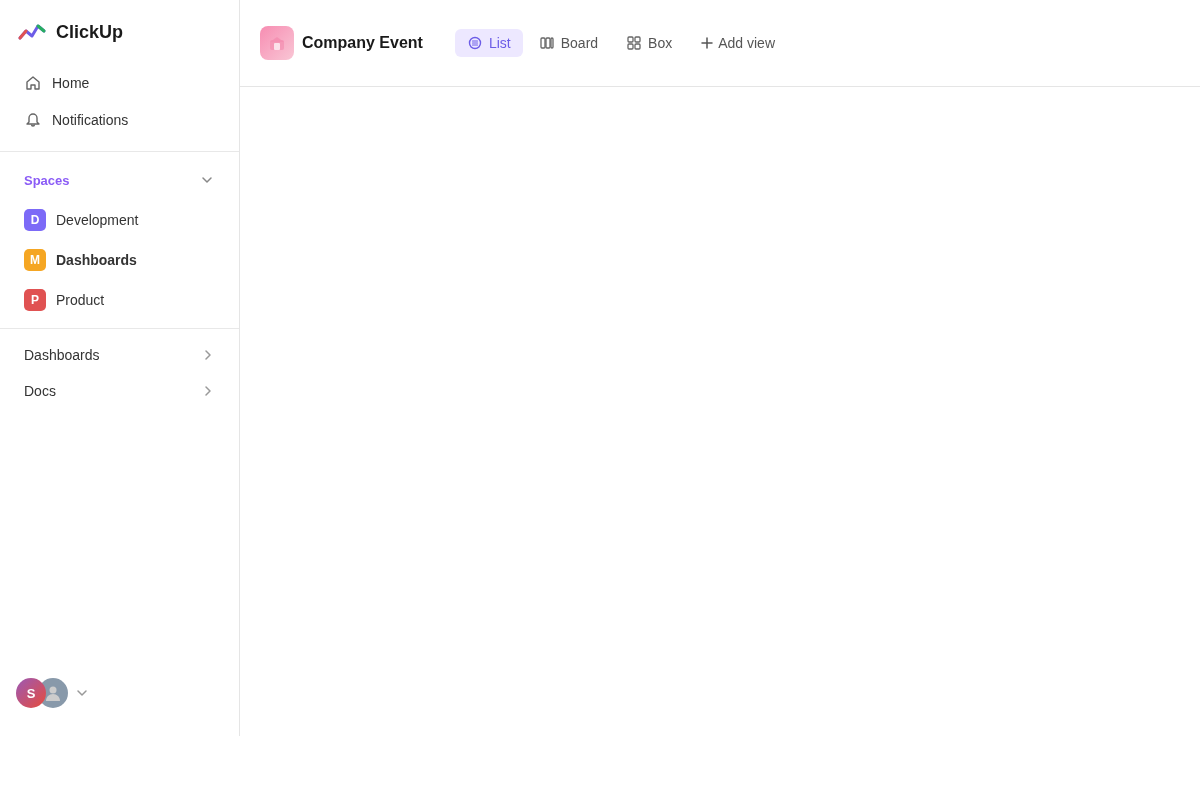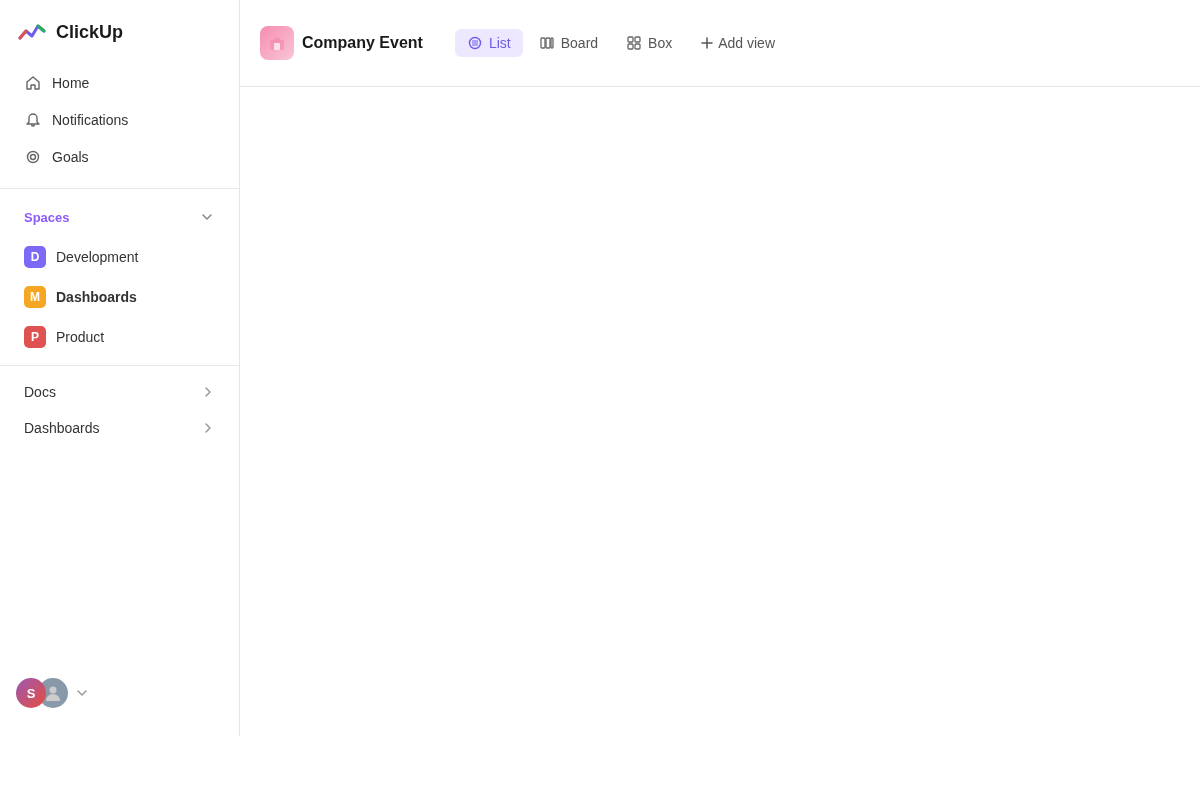--- a/index.html
+++ b/index.html
@@ -314,29 +314,20 @@
     </div>
     <div class="nav-item">
       <span class="nav-icon">
         <svg width="16" height="16" viewBox="0 0 16 16" fill="none">
           <path d="M8 2C5.8 2 4 3.8 4 6V10L2 12H14L12 10V6C12 3.8 10.2 2 8 2Z" stroke="#666" stroke-width="1.4" fill="none" stroke-linejoin="round"></path>
           <path d="M6.5 12.5A1.5 1.5 0 009.5 12.5" stroke="#666" stroke-width="1.4" fill="none"></path>
         </svg>
       </span>
       <span>Notifications</span>
     </div>
-    <div class="nav-item">
-      <span class="nav-icon">
-        <svg width="16" height="16" viewBox="0 0 16 16" fill="none">
-          <circle cx="8" cy="8" r="5.5" stroke="#666" stroke-width="1.4" fill="none"></circle>
-          <circle cx="8" cy="8" r="2.5" stroke="#666" stroke-width="1.4" fill="none"></circle>
-        </svg>
-      </span>
-      <span>Goals</span>
-    </div>
   </div>
 
   <div class="divider"></div>
 
   <div class="spaces-header">
     <span class="spaces-title">Spaces</span>
     <svg class="chevron-icon" viewBox="0 0 16 16" fill="none">
       <path d="M4 6L8 10L12 6" stroke="#888" stroke-width="1.5" stroke-linecap="round" stroke-linejoin="round"></path>
     </svg>
   </div>
@@ -353,30 +344,30 @@
   </div>
 
   <div class="space-item">
     <div class="space-avatar avatar-p">P</div>
     <span>Product</span>
   </div>
 
   <div class="divider"></div>
 
   <div class="sidebar-section">
-    <span>Docs</span>
+    <span>Dashboards</span>
     <div class="sidebar-section-right">
       <svg width="14" height="14" viewBox="0 0 14 14" fill="none">
         <path d="M5 3L9 7L5 11" stroke="#999" stroke-width="1.5" stroke-linecap="round" stroke-linejoin="round"></path>
       </svg>
     </div>
   </div>
 
   <div class="sidebar-section">
-    <span>Dashboards</span>
+    <span>Docs</span>
     <div class="sidebar-section-right">
       <svg width="14" height="14" viewBox="0 0 14 14" fill="none">
         <path d="M5 3L9 7L5 11" stroke="#999" stroke-width="1.5" stroke-linecap="round" stroke-linejoin="round"></path>
       </svg>
     </div>
   </div>
 
   <div class="sidebar-bottom">
     <div class="avatar-pair">
       <div class="user-avatar" style="background: linear-gradient(135deg, #9b59b6, #e74c3c);">S</div>

